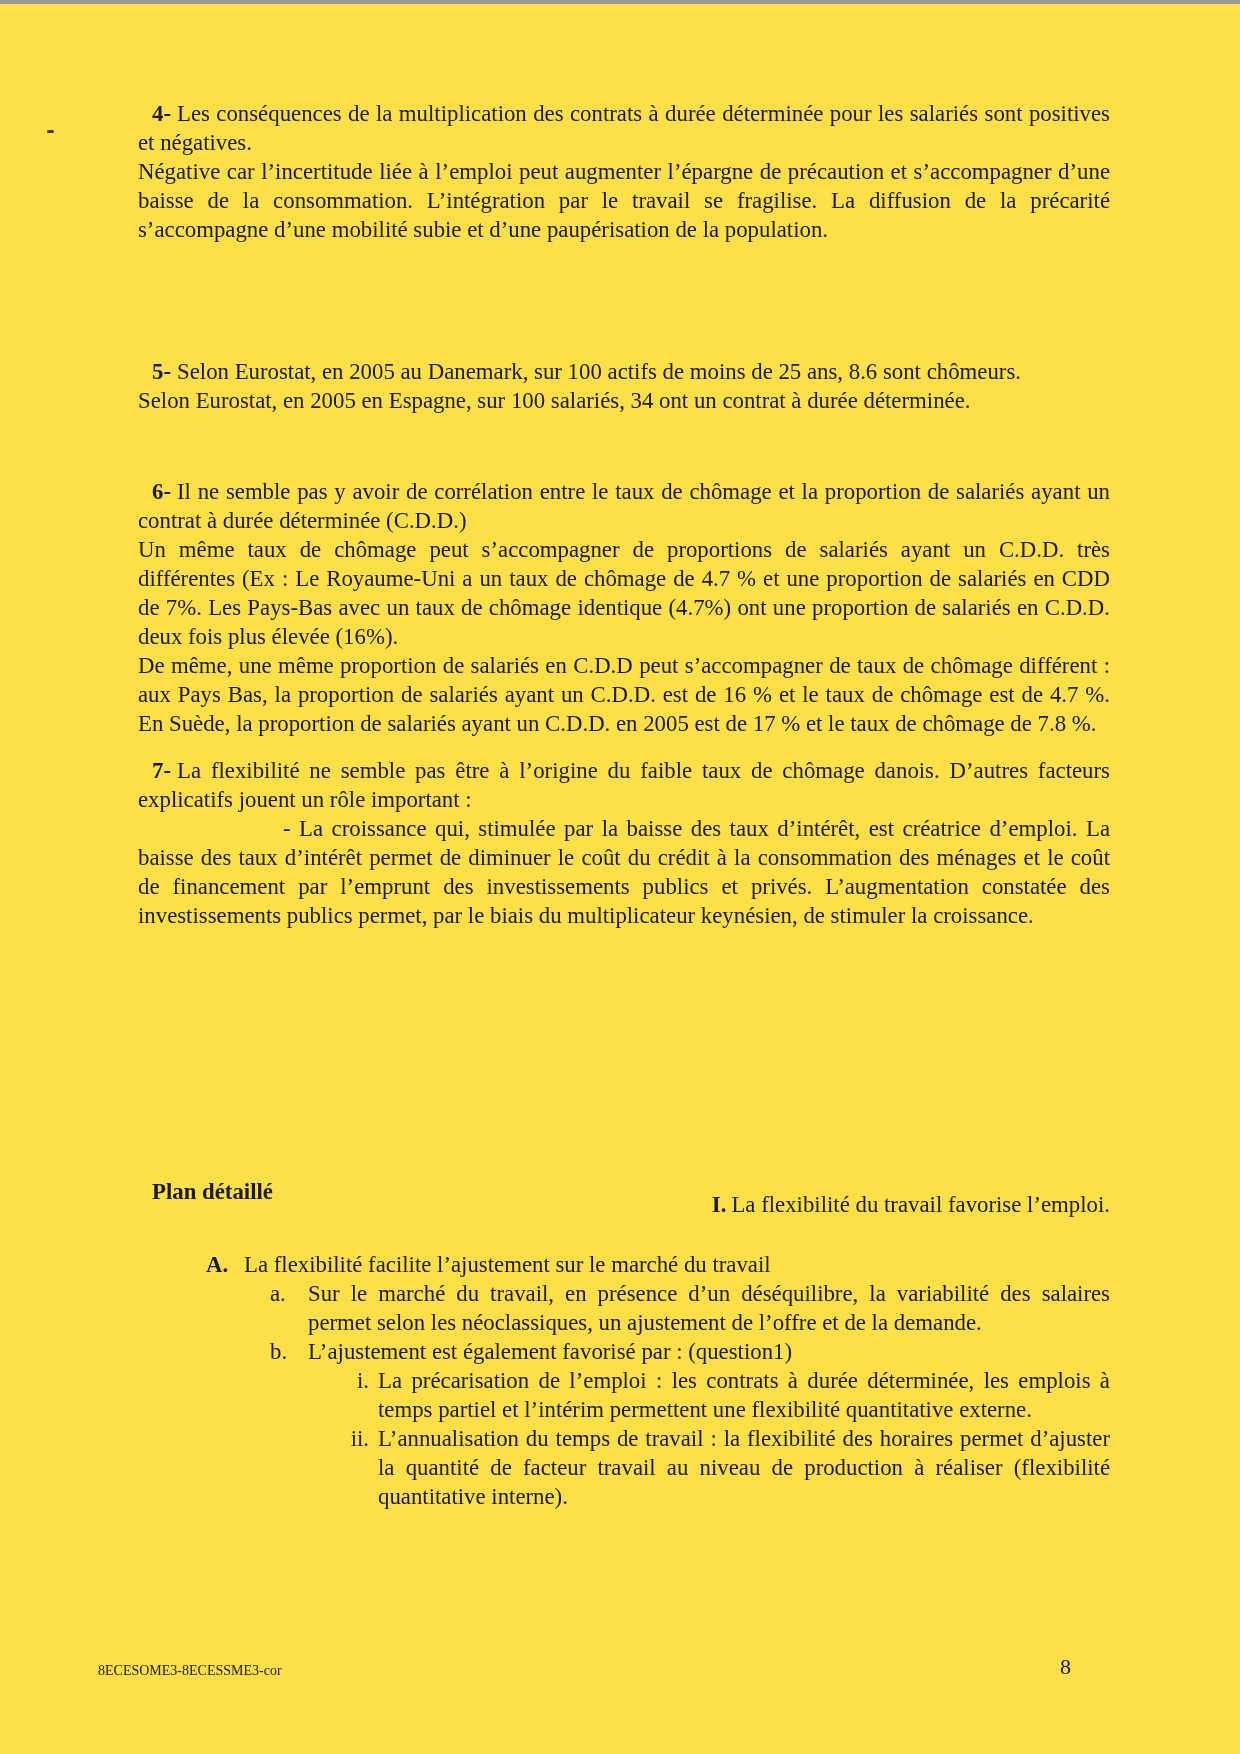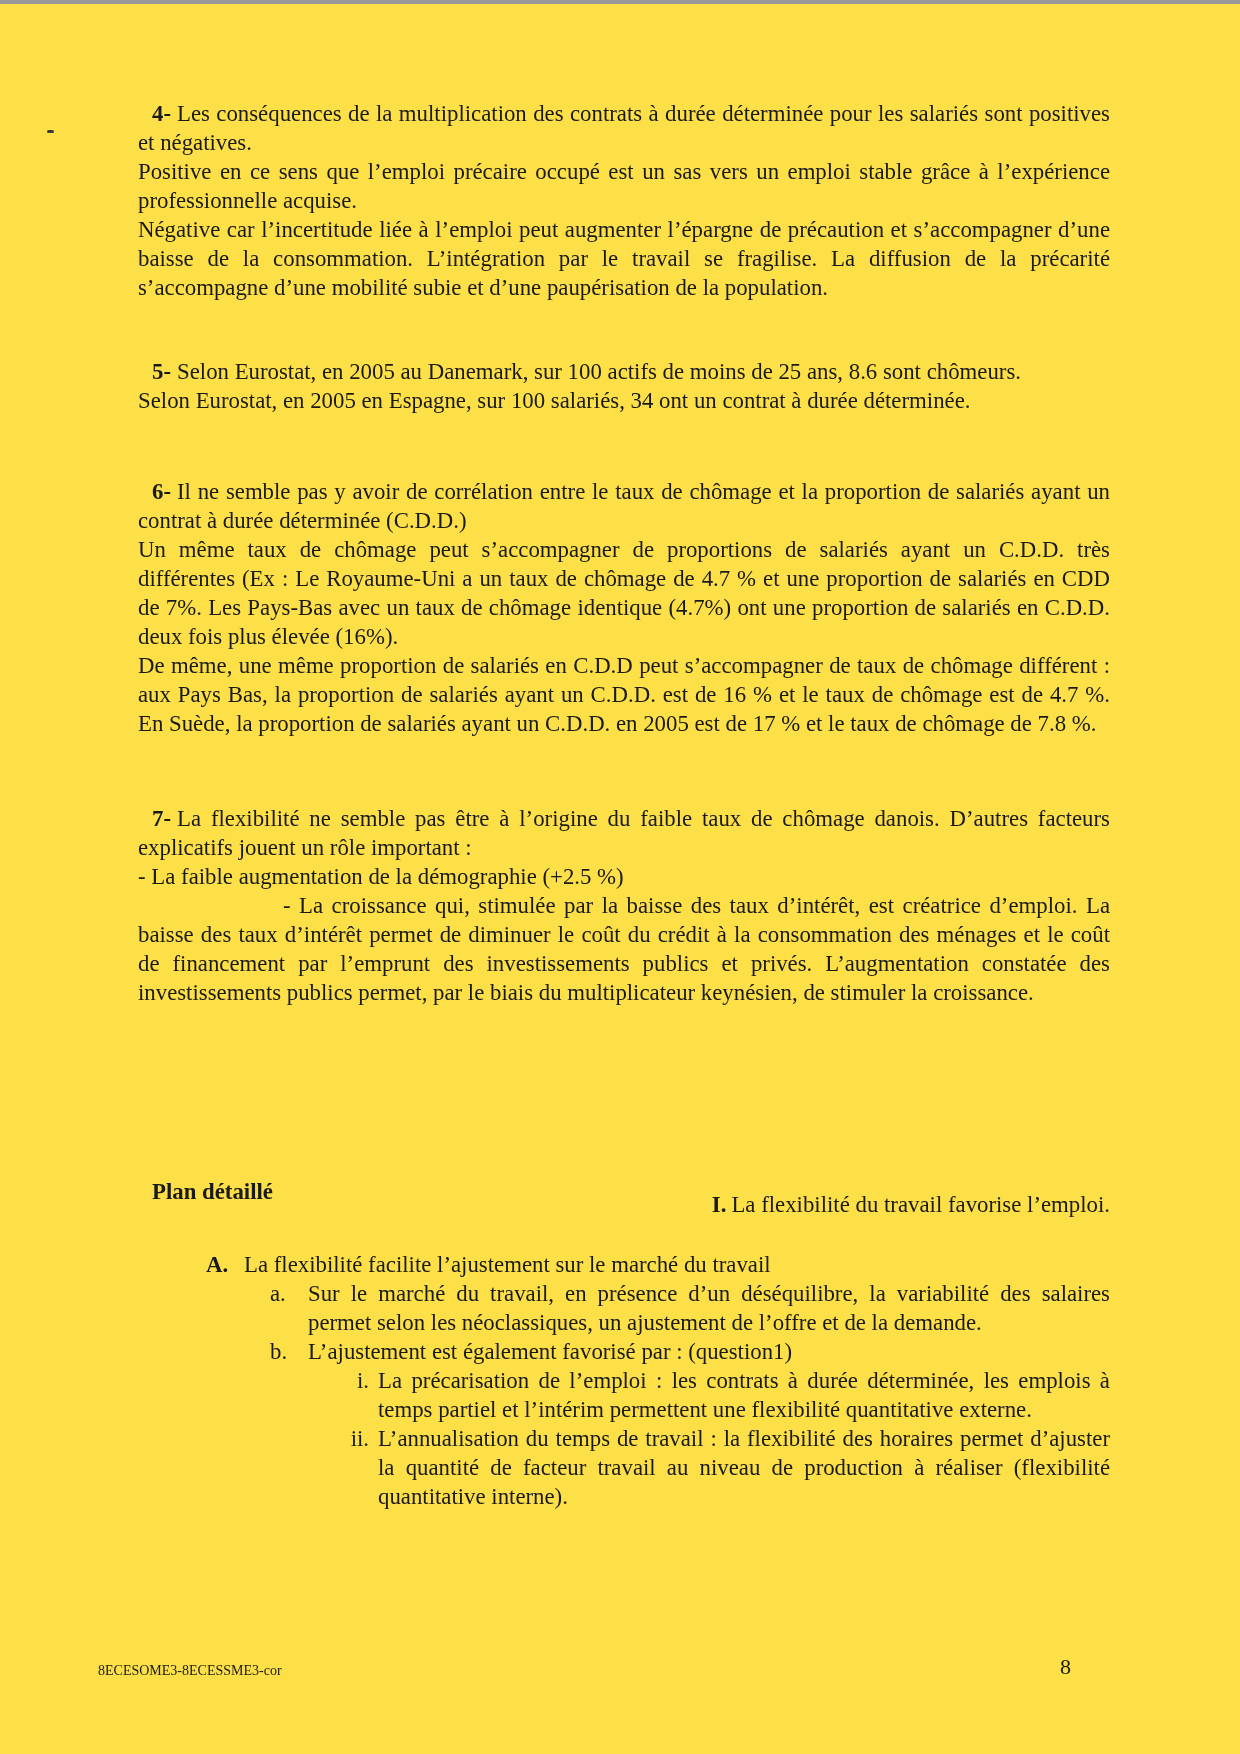--- a/index.html
+++ b/index.html
@@ -18,21 +18,21 @@
     text-align:justify;
   }
   .block p { margin:0; }
   .lead { text-indent:14px; }
   .qnum { font-weight:bold; margin-right:6px; }
   .bullet { margin-left:145px; text-align:left; }
   .bullet-flow { text-indent:145px; }
   #q4 { top:95px; }
   #q5 { top:353px; }
   #q6 { top:473px; }
-  #q7 { top:800px; }
+  #q7 { top:752px; }
   #plan-heading { top:1173px; font-weight:bold; text-indent:14px; text-align:left; }
   #part-i { top:1186px; text-align:right; }
   #part-i .pmark { font-weight:bold; margin-right:5px; margin-left:6px; }
   #plan-list { top:1246px; }
   .plan-item { display:flex; }
   .pi-A  { margin-left:68px; }
   .pi-ab { margin-left:132px; }
   .pi-rom{ margin-left:200px; }
   .marker { flex:0 0 38px; }
   .pi-A .marker { font-weight:bold; }
@@ -54,38 +54,36 @@
 </style>
 </head>
 <body>
 
 <div class="page">
 
   <div class="speck"></div>
 
   <section class="block" id="q4">
     <p class="lead"><b class="qnum">4-</b><span>Les conséquences de la multiplication des contrats à durée déterminée pour les salariés sont positives et négatives.</span></p>
-    <p>Positive en ce sens que l’emploi précaire occupé est un sas vers un emploi stable grâce à l’expérience professionnelle acquise.</p>
     <p>Négative car l’incertitude liée à l’emploi peut augmenter l’épargne de précaution et s’accompagner d’une baisse de la consommation. L’intégration par le travail se fragilise. La diffusion de la précarité s’accompagne d’une mobilité subie et  d’une paupérisation de la population.</p>
   </section>
 
   <section class="block" id="q5">
     <p class="lead"><b class="qnum">5-</b><span>Selon Eurostat, en 2005 au Danemark, sur 100 actifs de moins de 25 ans, 8.6 sont chômeurs.</span></p>
     <p>Selon Eurostat, en 2005 en Espagne, sur 100 salariés, 34 ont un contrat à durée déterminée.</p>
   </section>
 
   <section class="block" id="q6">
     <p class="lead"><b class="qnum">6-</b><span>Il ne semble pas y avoir de corrélation entre le taux de chômage et la proportion de salariés ayant un contrat à durée déterminée (C.D.D.)</span></p>
     <p>Un même taux de chômage peut s’accompagner de proportions de salariés ayant un C.D.D. très différentes (Ex : Le Royaume-Uni a un taux de chômage de 4.7 % et une proportion de salariés  en CDD de 7%. Les Pays-Bas avec un taux de chômage identique (4.7%) ont une proportion de salariés en C.D.D. deux fois plus élevée (16%).</p>
     <p>De même, une même  proportion de  salariés en C.D.D peut s’accompagner de taux de chômage différent : aux Pays Bas, la proportion de salariés ayant un C.D.D. est de 16 % et le taux de chômage est de 4.7 %. En Suède, la proportion de salariés ayant un C.D.D. en 2005 est  de 17  % et le taux de chômage de 7.8 %.</p>
   </section>
 
   <section class="block" id="q7">
     <p class="lead"><b class="qnum">7-</b><span>La flexibilité ne semble pas être à l’origine du faible taux de chômage danois. D’autres facteurs explicatifs jouent un rôle important :</span></p>
-    <p class="bullet">- La faible augmentation de la démographie (+2.5 %)</p>
     <p class="bullet-flow">- La croissance qui, stimulée par la baisse des taux d’intérêt, est créatrice d’emploi. La baisse des taux d’intérêt permet de diminuer le coût du crédit à la consommation des ménages et le coût de financement par l’emprunt des investissements publics et privés. L’augmentation constatée des investissements publics permet, par le biais du multiplicateur keynésien, de stimuler la croissance.</p>
   </section>
 
   <section class="block" id="plan-heading">
     <p>Plan détaillé</p>
   </section>
 
   <section class="block" id="part-i">
     <p><b class="pmark">I.</b><span>La flexibilité du travail favorise l’emploi.</span></p>
   </section>

